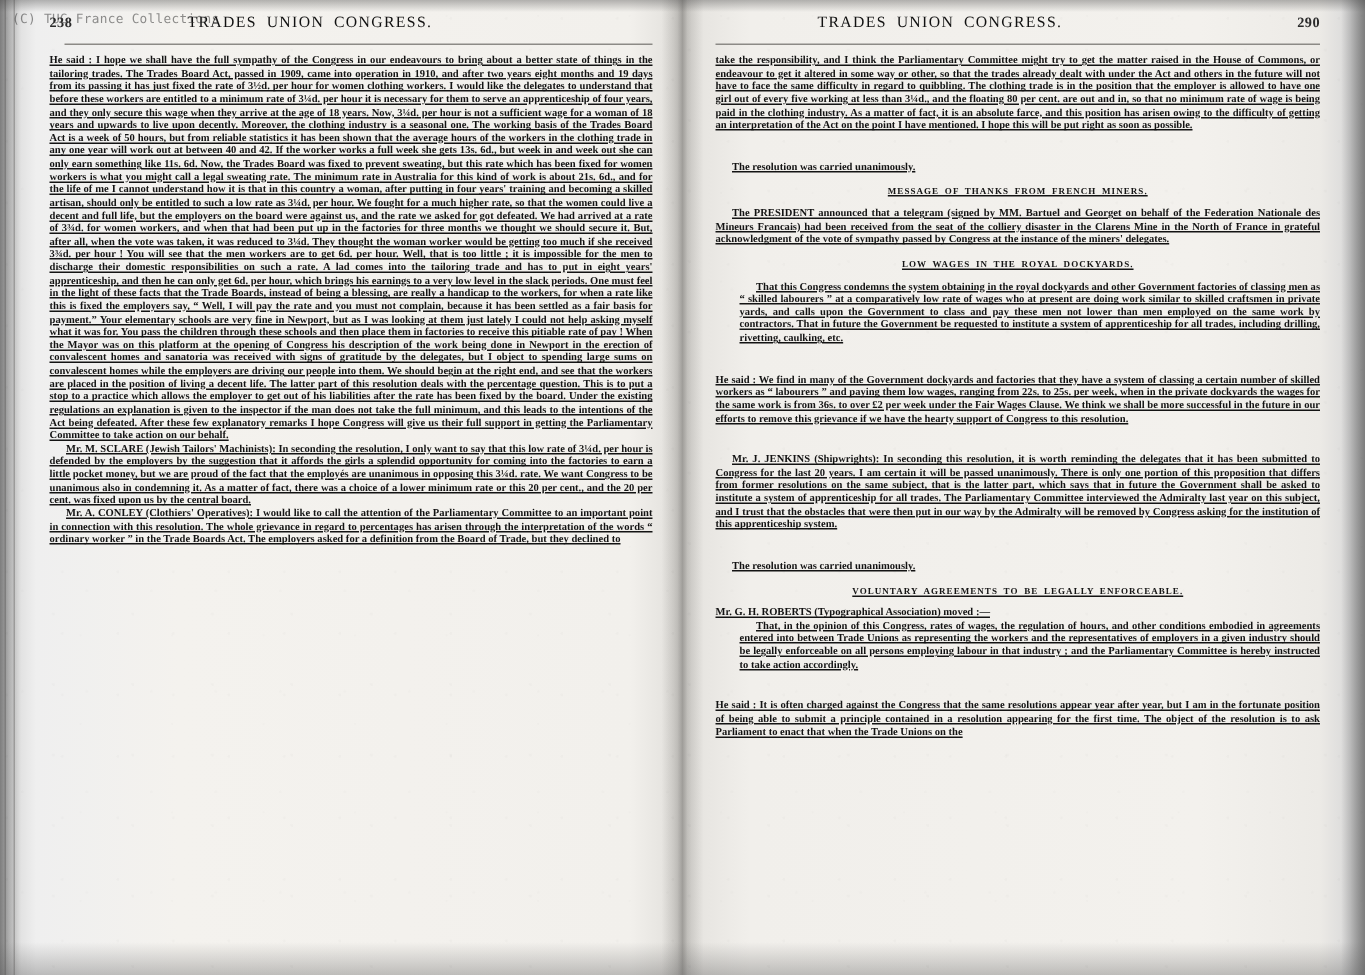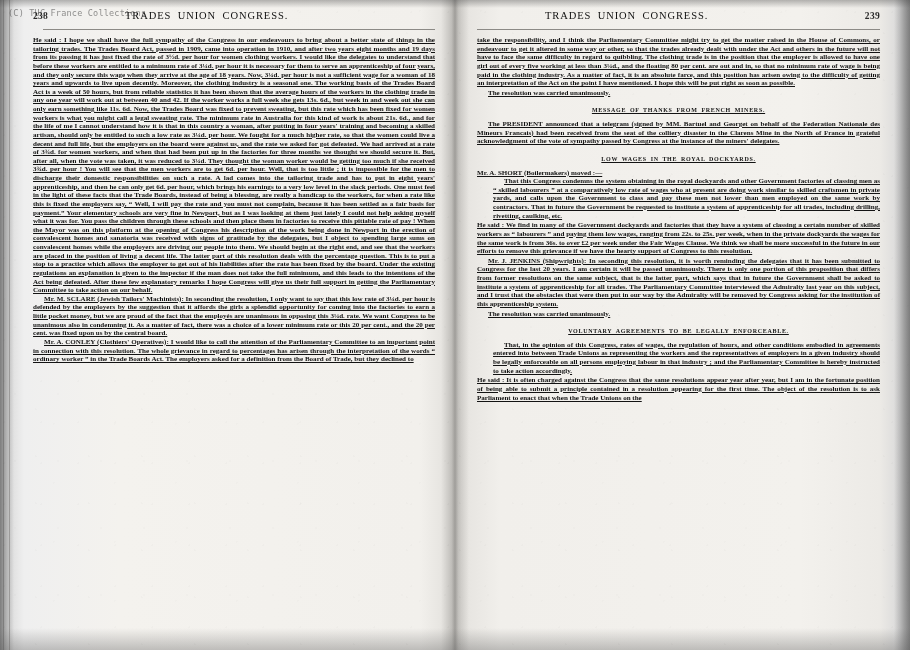--- a/index.html
+++ b/index.html
@@ -104,21 +104,21 @@
   .col p {
     margin: 0 0 0 0;
     text-indent: 11px;
     text-align: justify;
   }
   .col p.hang { text-indent: 0; }
   .col p.quote {
     margin: 0 0 0 16px;
     text-indent: 11px;
   }
-  .col p.gap-before { margin-top: 1px; }
+  .col p.gap-before { margin-top: 19px; }
 
   .sechead {
     font-size: 6.0px;
     font-weight: bold;
     text-align: center;
     letter-spacing: 0.7px;
     word-spacing: 1.6px;
     margin: 9px 0 5px 0;
     color: #161616;
     text-transform: uppercase;
@@ -211,35 +211,35 @@
       <div class="col">
         <p class="hang">He said : I hope we shall have the full sympathy of the Congress in our endeavours to bring about a better state of things in the tailoring trades. The Trades Board Act, passed in 1909, came into operation in 1910, and after two years eight months and 19 days from its passing it has just fixed the rate of 3½d. per hour for women clothing workers. I would like the delegates to understand that before these workers are entitled to a minimum rate of 3¼d. per hour it is necessary for them to serve an apprenticeship of four years, and they only secure this wage when they arrive at the age of 18 years. Now, 3¼d. per hour is not a sufficient wage for a woman of 18 years and upwards to live upon decently. Moreover, the clothing industry is a seasonal one. The working basis of the Trades Board Act is a week of 50 hours, but from reliable statistics it has been shown that the average hours of the workers in the clothing trade in any one year will work out at between 40 and 42. If the worker works a full week she gets 13s. 6d., but week in and week out she can only earn something like 11s. 6d. Now, the Trades Board was fixed to prevent sweating, but this rate which has been fixed for women workers is what you might call a legal sweating rate. The minimum rate in Australia for this kind of work is about 21s. 6d., and for the life of me I cannot understand how it is that in this country a woman, after putting in four years' training and becoming a skilled artisan, should only be entitled to such a low rate as 3¼d. per hour. We fought for a much higher rate, so that the women could live a decent and full life, but the employers on the board were against us, and the rate we asked for got defeated. We had arrived at a rate of 3¾d. for women workers, and when that had been put up in the factories for three months we thought we should secure it. But, after all, when the vote was taken, it was reduced to 3¼d. They thought the woman worker would be getting too much if she received 3¾d. per hour ! You will see that the men workers are to get 6d. per hour. Well, that is too little ; it is impossible for the men to discharge their domestic responsibilities on such a rate. A lad comes into the tailoring trade and has to put in eight years' apprenticeship, and then he can only get 6d. per hour, which brings his earnings to a very low level in the slack periods. One must feel in the light of these facts that the Trade Boards, instead of being a blessing, are really a handicap to the workers, for when a rate like this is fixed the employers say, “ Well, I will pay the rate and you must not complain, because it has been settled as a fair basis for payment.” Your elementary schools are very fine in Newport, but as I was looking at them just lately I could not help asking myself what it was for. You pass the children through these schools and then place them in factories to receive this pitiable rate of pay ! When the Mayor was on this platform at the opening of Congress his description of the work being done in Newport in the erection of convalescent homes and sanatoria was received with signs of gratitude by the delegates, but I object to spending large sums on convalescent homes while the employers are driving our people into them. We should begin at the right end, and see that the workers are placed in the position of living a decent life. The latter part of this resolution deals with the percentage question. This is to put a stop to a practice which allows the employer to get out of his liabilities after the rate has been fixed by the board. Under the existing regulations an explanation is given to the inspector if the man does not take the full minimum, and this leads to the intentions of the Act being defeated. After these few explanatory remarks I hope Congress will give us their full support in getting the Parliamentary Committee to take action on our behalf.</p>
         <p>Mr. M. SCLARE (Jewish Tailors' Machinists): In seconding the resolution, I only want to say that this low rate of 3¼d. per hour is defended by the employers by the suggestion that it affords the girls a splendid opportunity for coming into the factories to earn a little pocket money, but we are proud of the fact that the employés are unanimous in opposing this 3¼d. rate. We want Congress to be unanimous also in condemning it. As a matter of fact, there was a choice of a lower minimum rate or this 20 per cent., and the 20 per cent. was fixed upon us by the central board.</p>
         <p>Mr. A. CONLEY (Clothiers' Operatives): I would like to call the attention of the Parliamentary Committee to an important point in connection with this resolution. The whole grievance in regard to percentages has arisen through the interpretation of the words “ ordinary worker ” in the Trade Boards Act. The employers asked for a definition from the Board of Trade, but they declined to</p>
       </div>
     </div>
 
     <div class="page page-right">
       <div class="runhead runhead-right">
         <span class="title">TRADES UNION CONGRESS.</span>
-        <span class="folio">239</span>
+        <span class="folio">290</span>
       </div>
       <hr class="rule">
       <div class="col">
         <p class="hang">take the responsibility, and I think the Parliamentary Committee might try to get the matter raised in the House of Commons, or endeavour to get it altered in some way or other, so that the trades already dealt with under the Act and others in the future will not have to face the same difficulty in regard to quibbling. The clothing trade is in the position that the employer is allowed to have one girl out of every five working at less than 3¼d., and the floating 80 per cent. are out and in, so that no minimum rate of wage is being paid in the clothing industry. As a matter of fact, it is an absolute farce, and this position has arisen owing to the difficulty of getting an interpretation of the Act on the point I have mentioned. I hope this will be put right as soon as possible.</p>
         <p class="gap-before">The resolution was carried unanimously.</p>
         <div class="sechead">MESSAGE OF THANKS FROM FRENCH MINERS.</div>
         <p>The PRESIDENT announced that a telegram (signed by MM. Bartuel and Georget on behalf of the Federation Nationale des Mineurs Francais) had been received from the seat of the colliery disaster in the Clarens Mine in the North of France in grateful acknowledgment of the vote of sympathy passed by Congress at the instance of the miners' delegates.</p>
         <div class="sechead">LOW WAGES IN THE ROYAL DOCKYARDS.</div>
-        <p class="hang">Mr. A. SHORT (Boilermakers) moved :—</p>
         <p class="quote">That this Congress condemns the system obtaining in the royal dockyards and other Government factories of classing men as “ skilled labourers ” at a comparatively low rate of wages who at present are doing work similar to skilled craftsmen in private yards, and calls upon the Government to class and pay these men not lower than men employed on the same work by contractors. That in future the Government be requested to institute a system of apprenticeship for all trades, including drilling, rivetting, caulking, etc.</p>
         <p class="hang gap-before">He said : We find in many of the Government dockyards and factories that they have a system of classing a certain number of skilled workers as “ labourers ” and paying them low wages, ranging from 22s. to 25s. per week, when in the private dockyards the wages for the same work is from 36s. to over £2 per week under the Fair Wages Clause. We think we shall be more successful in the future in our efforts to remove this grievance if we have the hearty support of Congress to this resolution.</p>
         <p class="gap-before">Mr. J. JENKINS (Shipwrights): In seconding this resolution, it is worth reminding the delegates that it has been submitted to Congress for the last 20 years. I am certain it will be passed unanimously. There is only one portion of this proposition that differs from former resolutions on the same subject, that is the latter part, which says that in future the Government shall be asked to institute a system of apprenticeship for all trades. The Parliamentary Committee interviewed the Admiralty last year on this subject, and I trust that the obstacles that were then put in our way by the Admiralty will be removed by Congress asking for the institution of this apprenticeship system.</p>
         <p class="gap-before">The resolution was carried unanimously.</p>
         <div class="sechead">VOLUNTARY AGREEMENTS TO BE LEGALLY ENFORCEABLE.</div>
+        <p class="hang">Mr. G. H. ROBERTS (Typographical Association) moved :—</p>
         <p class="quote">That, in the opinion of this Congress, rates of wages, the regulation of hours, and other conditions embodied in agreements entered into between Trade Unions as representing the workers and the representatives of employers in a given industry should be legally enforceable on all persons employing labour in that industry ; and the Parliamentary Committee is hereby instructed to take action accordingly.</p>
         <p class="hang gap-before">He said : It is often charged against the Congress that the same resolutions appear year after year, but I am in the fortunate position of being able to submit a principle contained in a resolution appearing for the first time. The object of the resolution is to ask Parliament to enact that when the Trade Unions on the</p>
       </div>
     </div>
   </div>
 
   <div class="bind-line" style="left:3px;"></div>
   <div class="bind-line" style="left:9px;"></div>
   <div class="gutter"></div>
   <div class="edge-left"></div>

